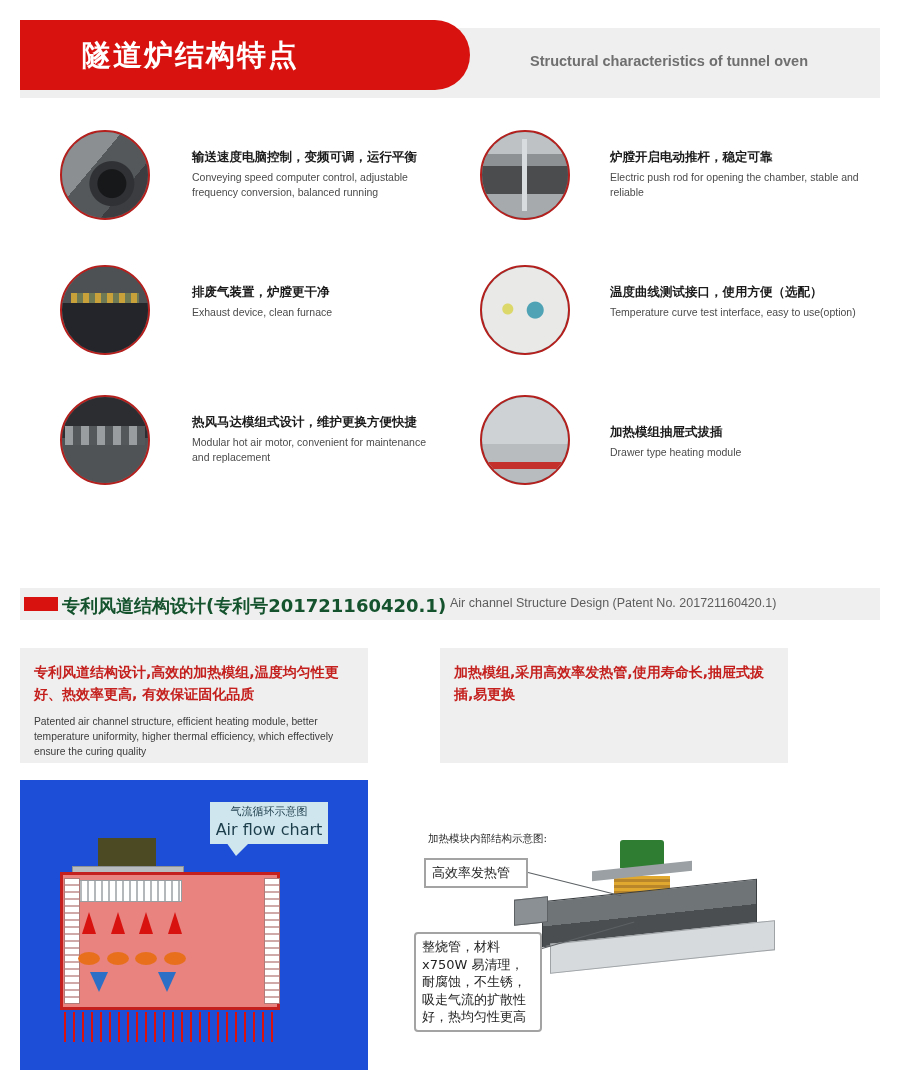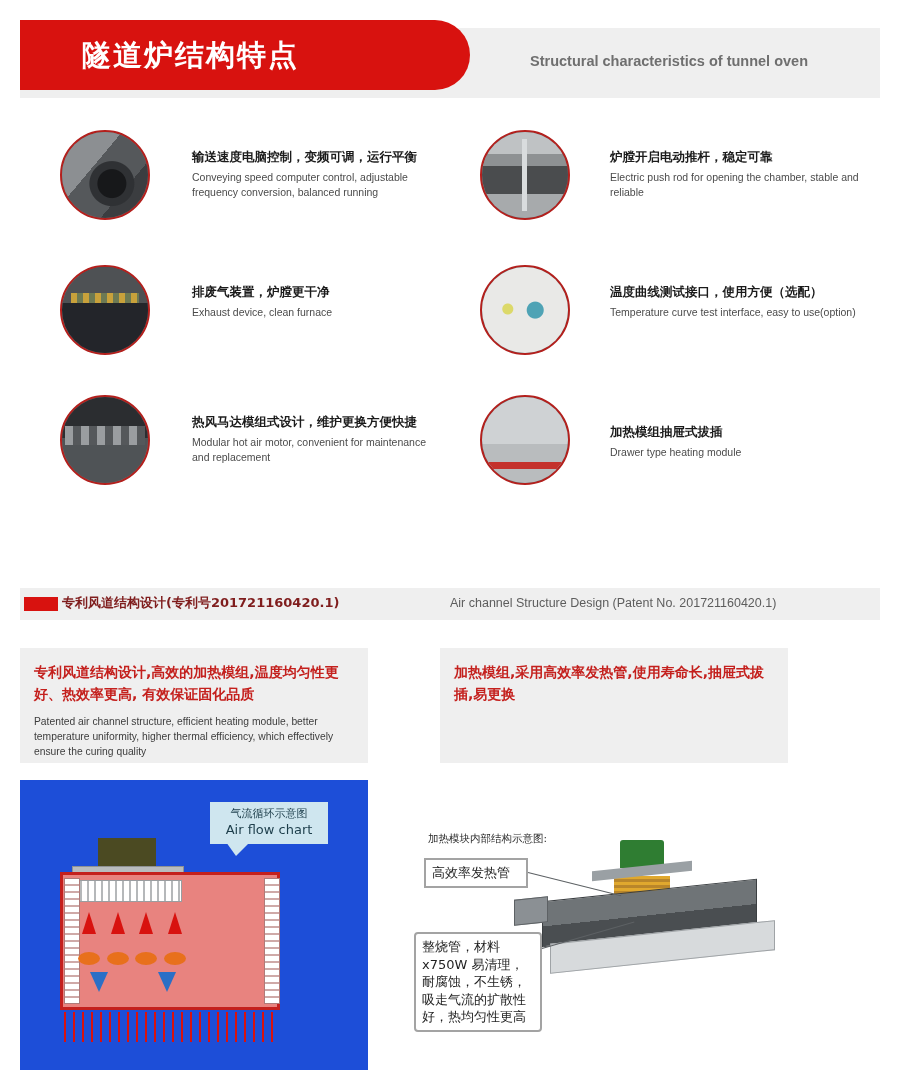--- a/index.html
+++ b/index.html
@@ -138,23 +138,23 @@
     left: 4px;
     top: 9px;
     width: 34px;
     height: 14px;
     background: #d8120f;
   }
   .sec2-cn {
     position: absolute;
     left: 42px;
     top: 6px;
-    font-size: 13px;
+    font-size: 18px;
     font-weight: bold;
-    color: #7f1d1d;
+    color: #14532d;
     font-family: "DejaVu Sans", sans-serif;
   }
   .sec2-en {
     position: absolute;
     left: 430px;
     top: 8px;
     font-size: 12.5px;
     color: #5d5d5d;
   }
 
@@ -242,21 +242,21 @@
   .fins {
     position: absolute; left: 44px; top: 232px; width: 216px; height: 30px;
     background: repeating-linear-gradient(90deg,#d8120f 0 2px, rgba(0,0,0,0) 2px 9px);
   }
   .callout {
     position: absolute; left: 190px; top: 22px; width: 118px; height: 42px;
     background: #cfe6ef; display: flex; flex-direction: column;
     align-items: center; justify-content: center;
   }
   .callout span { font-size: 11px; color: #1c3d4a; line-height: 1.3; font-family: "DejaVu Sans", sans-serif; }
-  .callout .en { font-size: 13px; text-align: right; }
+  .callout .en { font-size: 16px; text-align: right; }
   .callout::after {
     content: ""; position: absolute; left: 16px; bottom: -12px;
     border-left: 10px solid transparent; border-right: 14px solid transparent;
     border-top: 14px solid #cfe6ef;
   }
 
   
   .hm-title {
     position: absolute; left: 36px; top: 52px; font-size: 10.5px; color: #2b2b2b;
     font-family: "DejaVu Sans", sans-serif;

